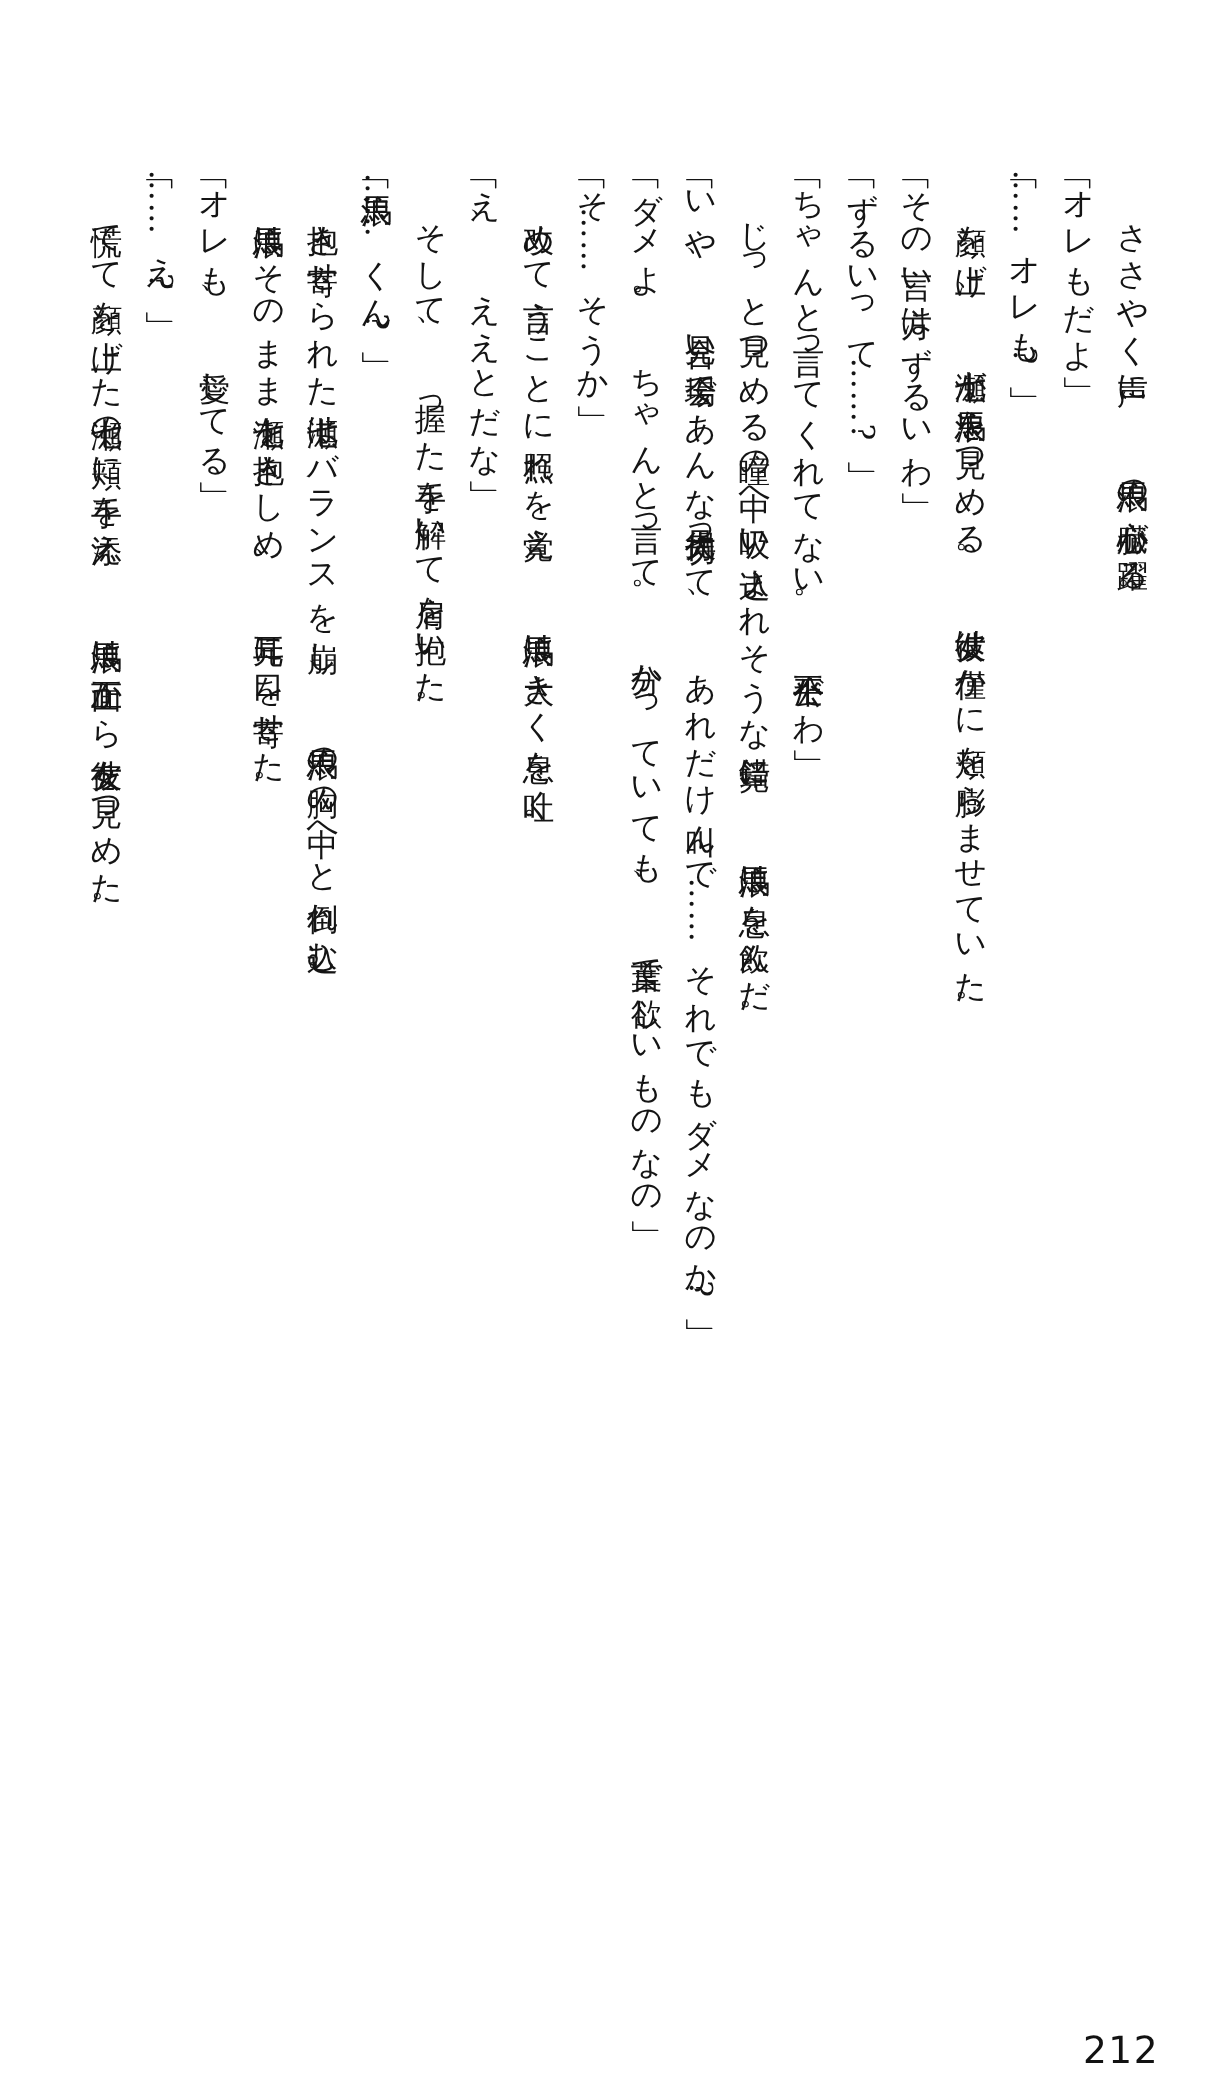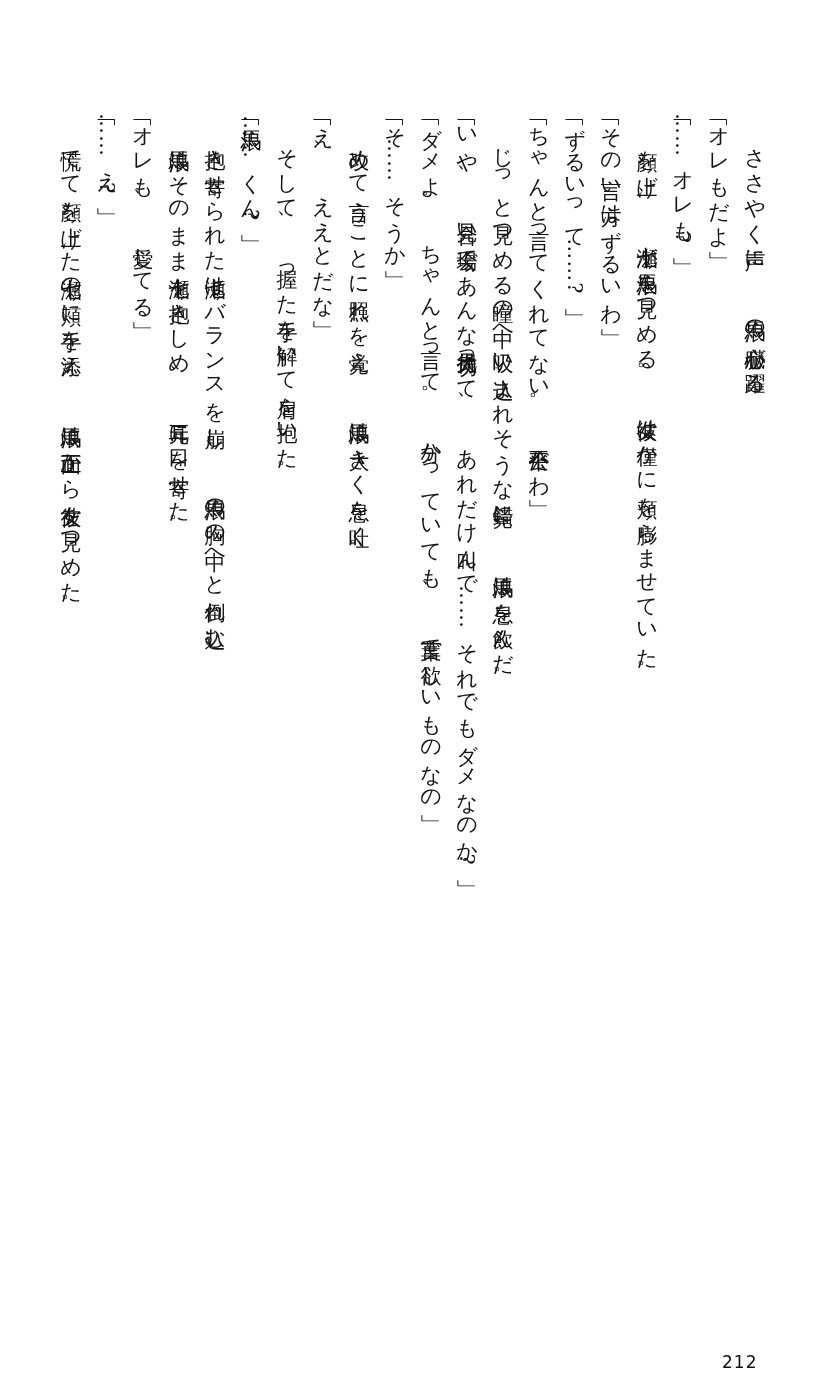--- a/index.html
+++ b/index.html
@@ -34,21 +34,21 @@
     margin: 0;
     padding: 0;
     line-height: 36px;
     white-space: nowrap;
   }
   .page-number {
     position: absolute;
     top: 1352px;
     left: 722px;
     font-family: "DejaVu Sans", "Liberation Sans", sans-serif;
-    font-size: 17px;
+    font-size: 25px;
     letter-spacing: 1px;
     color: #121212;
   }
 </style>
 </head>
 <body>
 
 <div class="book-page">
   <div class="text-block">
     <p class="text-line">　ささやく声に、　浪馬の心臓が躍る。</p>

